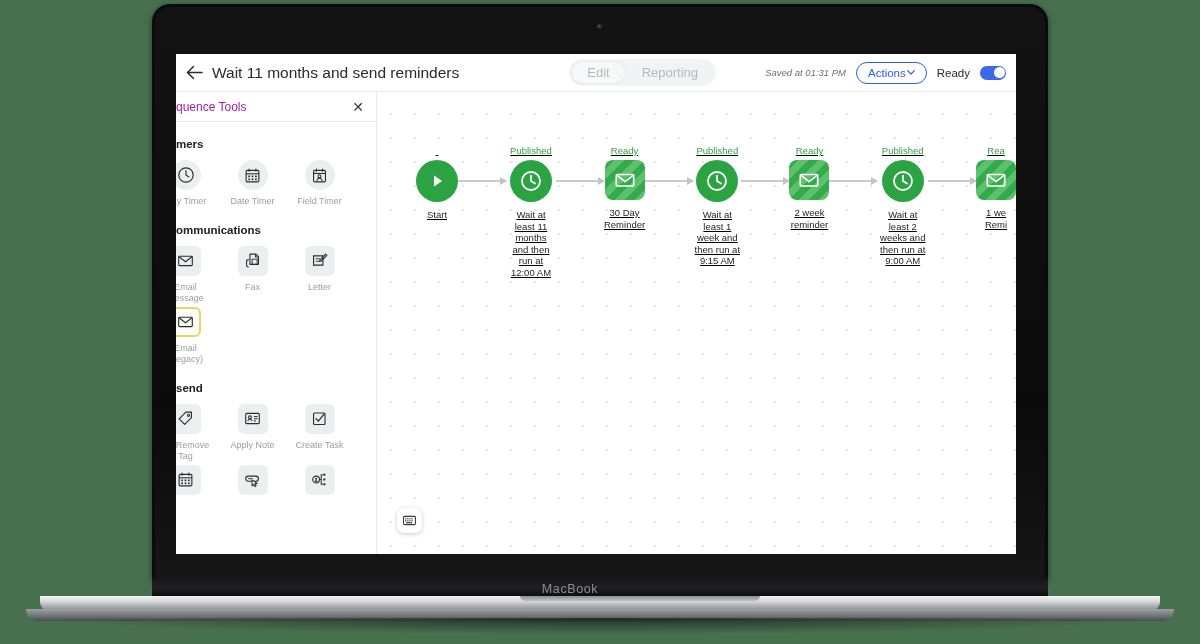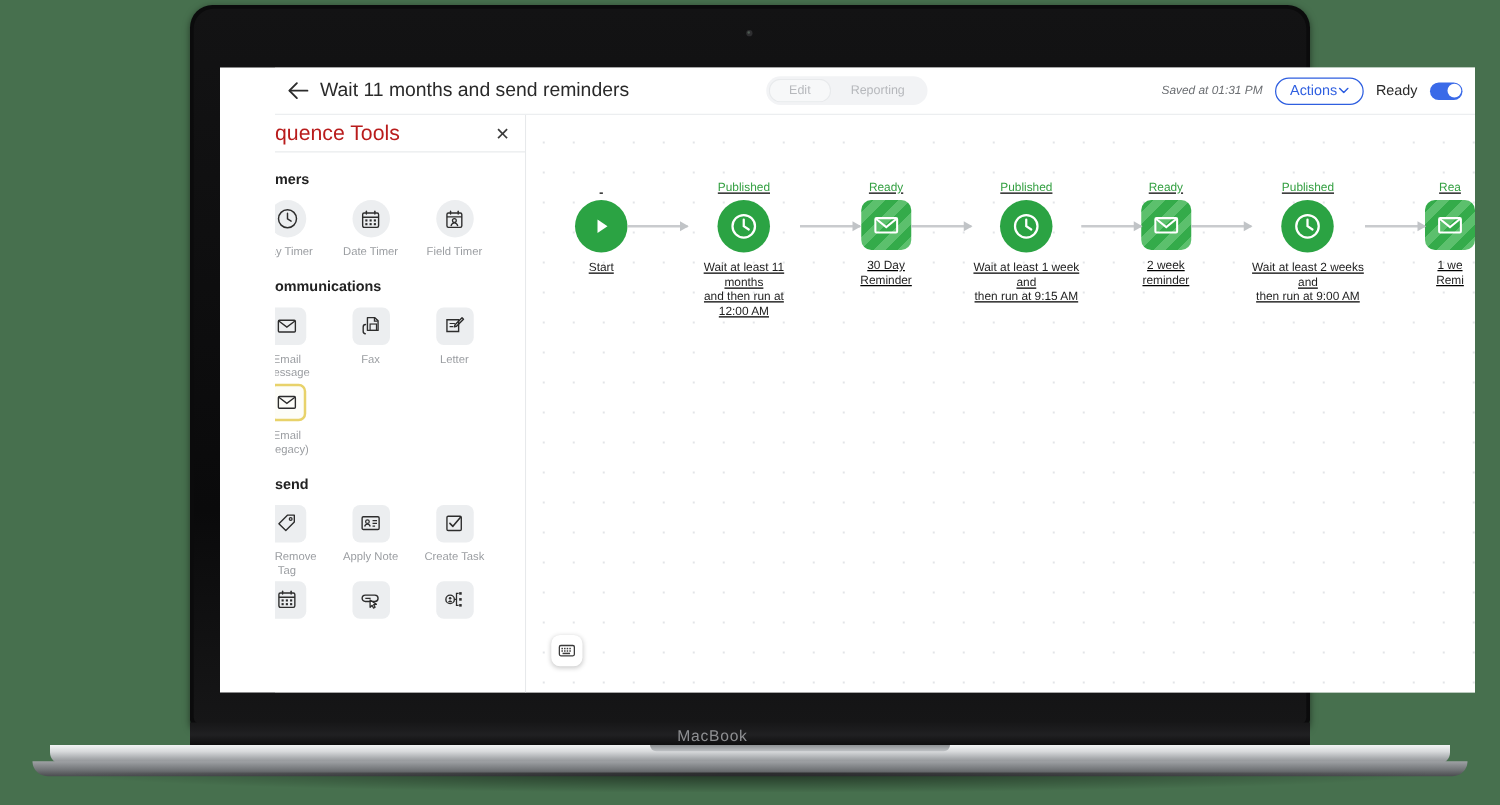--- a/index.html
+++ b/index.html
@@ -32,24 +32,23 @@
     background: #2e2e30;
   }
   .camera::after{
     content:""; position:absolute; left:1px; top:1px;
     width:2px;height:2px;border-radius:50%;background:#4d5a52;
   }
 
   
   .screen {
     position: absolute; left: 176px; top: 54px;
-    width: 1004px; height: 500px;
+    width: 840px; height: 500px;
     background: #ffffff;
     overflow: hidden;
-    padding-left: 44px;
   }
 
   
   .base-top {
     position: absolute; left: 152px; top: 578px; width: 896px; height: 18px;
     background: linear-gradient(180deg,#171718 0%,#202022 55%,#0e0e0f 100%);
   }
   .macbook-word {
     position: absolute; left: 0; top: 578px; width: 1140px;
     text-align: center; color: #8e8f92;
@@ -88,21 +87,21 @@
   }
   .page-title {
     font-size: 15.5px; color: #2a2a2a; margin-left: 4px; white-space: nowrap;
     font-weight: 400;
   }
   .seg-group {
     display: flex; background: #f2f3f5; border-radius: 14px; padding: 2px;
     margin-left: 110px; flex: none;
   }
   .seg {
-    font-size: 10px; color: #b6b8bc; padding: 4px 16px; border-radius: 12px;
+    font-size: 13px; color: #b6b8bc; padding: 4px 16px; border-radius: 12px;
     white-space: nowrap; cursor: pointer;
   }
   .seg.active { background: #f7f8f9; color: #b6b8bc; box-shadow: inset 0 0 0 1px #e8eaec; }
   .header-right {
     margin-left: auto; display: flex; align-items: center; gap: 10px; padding-right: 2px;
   }
   .saved-text { font-size: 9.5px; color: #6c6f73; font-style: italic; white-space: nowrap; }
   .actions-btn {
     border: 1px solid #2f5fe0; color: #2f5fe0; border-radius: 13px;
     font-size: 11.5px; padding: 4px 11px; display: flex; align-items: center; gap: 1px;
@@ -124,21 +123,21 @@
   
   .sidebar {
     width: 201px; background: #fff; position: relative;
     border-right: 1px solid #e7e9eb; flex: none; overflow: hidden;
   }
   .sidebar-head {
     height: 30px; display: flex; align-items: center; justify-content: space-between;
     padding: 0 12px 0 0; border-bottom: 1px solid #e9ebed;
     margin-left: -24px; padding-left: 24px;
   }
-  .sidebar-title { font-size: 17px; color: #b91c1c; white-space: nowrap; }
+  .sidebar-title { font-size: 12px; color: #a21caf; white-space: nowrap; }
   .sidebar-close { color: #3a3a3a; font-size: 14px; cursor: pointer; line-height: 1; }
   .sidebar-scroll { padding: 0; position: relative; }
   .sec-title {
     font-size: 11.5px; font-weight: bold; color: #222;
     margin: 16px 0 8px -24px; padding-left: 24px; white-space: nowrap;
   }
   .tool-row { display: flex; margin-left: -24px; }
   .tool {
     width: 67px; display: flex; flex-direction: column; align-items: center;
     cursor: pointer; padding-top: 2px;

